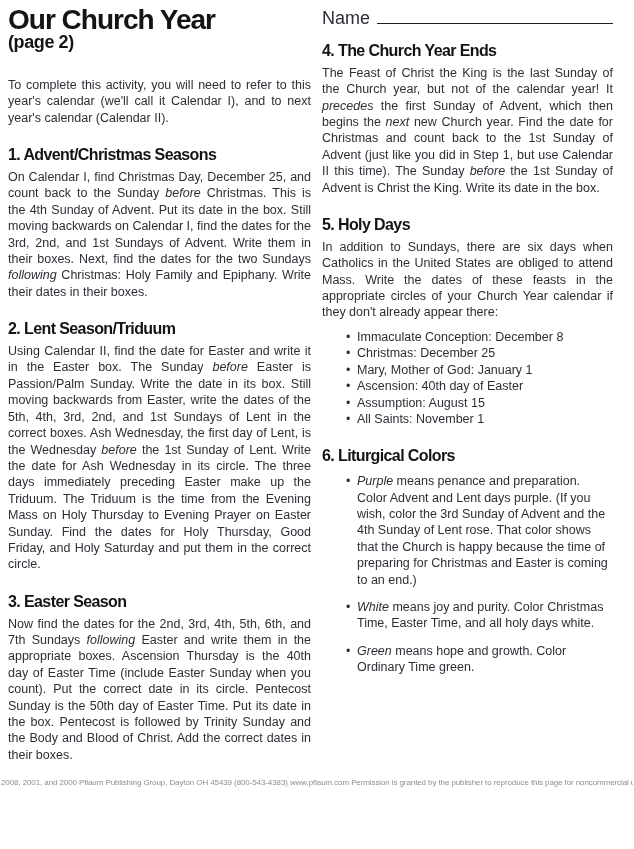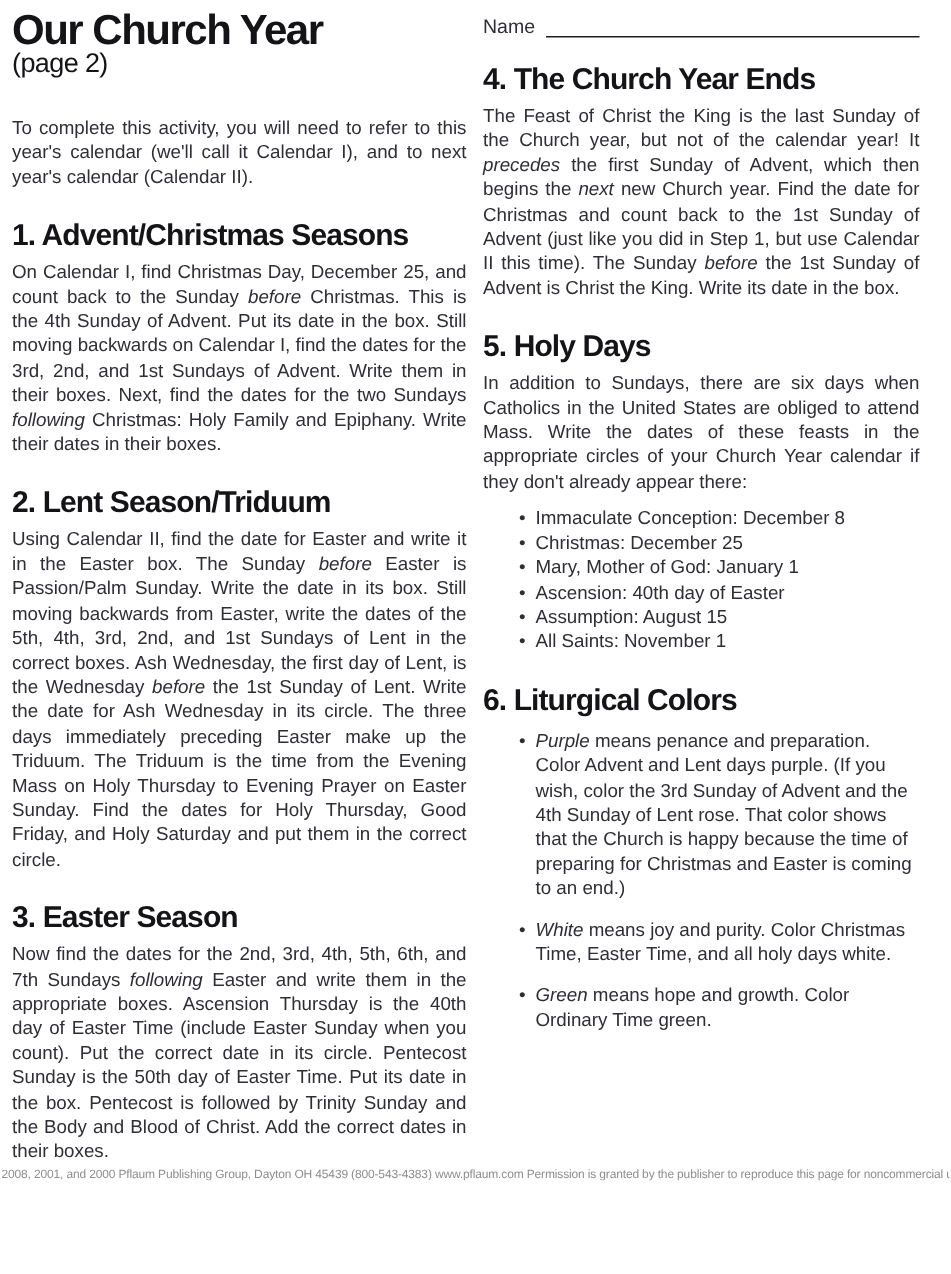--- a/index.html
+++ b/index.html
@@ -13,47 +13,47 @@
   }
   .col{position:absolute;top:0;}
   .col-left{left:8px;top:6px;width:303px;}
   .col-right{left:322px;top:8px;width:291px;}
 
   h1{
     font-size:28px;font-weight:900;letter-spacing:-1px;
     margin:0;color:#141418;line-height:1.0;
   }
   .subtitle{
-    font-size:18px;font-weight:400;letter-spacing:-0.4px;
+    font-size:18px;font-weight:700;letter-spacing:-0.4px;
     margin-top:-2px;color:#141418;
   }
   h2{
-    font-size:20px;font-weight:900;letter-spacing:-0.6px;
+    font-size:16px;font-weight:900;letter-spacing:-0.6px;
     margin:0 0 5px 0;color:#141418;line-height:1.05;
   }
   p{
     margin:0;font-size:12.5px;line-height:16.4px;
     text-align:justify;
   }
   .intro{margin-top:24px;}
   section{margin-top:21px;}
   .sec-first-right{margin-top:17px;}
 
   ul{margin:8px 0 0 0;padding:0 0 0 24px;list-style:none;}
   li{
     position:relative;font-size:12.5px;line-height:16.4px;
     padding-left:11px;text-align:left;
   }
   li::before{content:"\2022";position:absolute;left:0;}
   .bullets-spaced li{margin-bottom:11px;}
   .bullets-spaced li:last-child{margin-bottom:0;}
 
   .name-row{
-    display:flex;align-items:center;
-    font-size:13px;color:#2e2e36;height:18px;
+    display:flex;align-items:flex-start;
+    font-size:18px;color:#2e2e36;height:18px;
   }
   .name-line{
     flex:1;border-bottom:1.6px solid #1d1d22;
     margin-left:7px;height:15px;
   }
 
   .footer{
     position:absolute;left:1px;bottom:3px;width:632px;
     font-size:8px;color:#8e8e8e;letter-spacing:-0.1px;
     white-space:nowrap;overflow:hidden;text-align:left;

